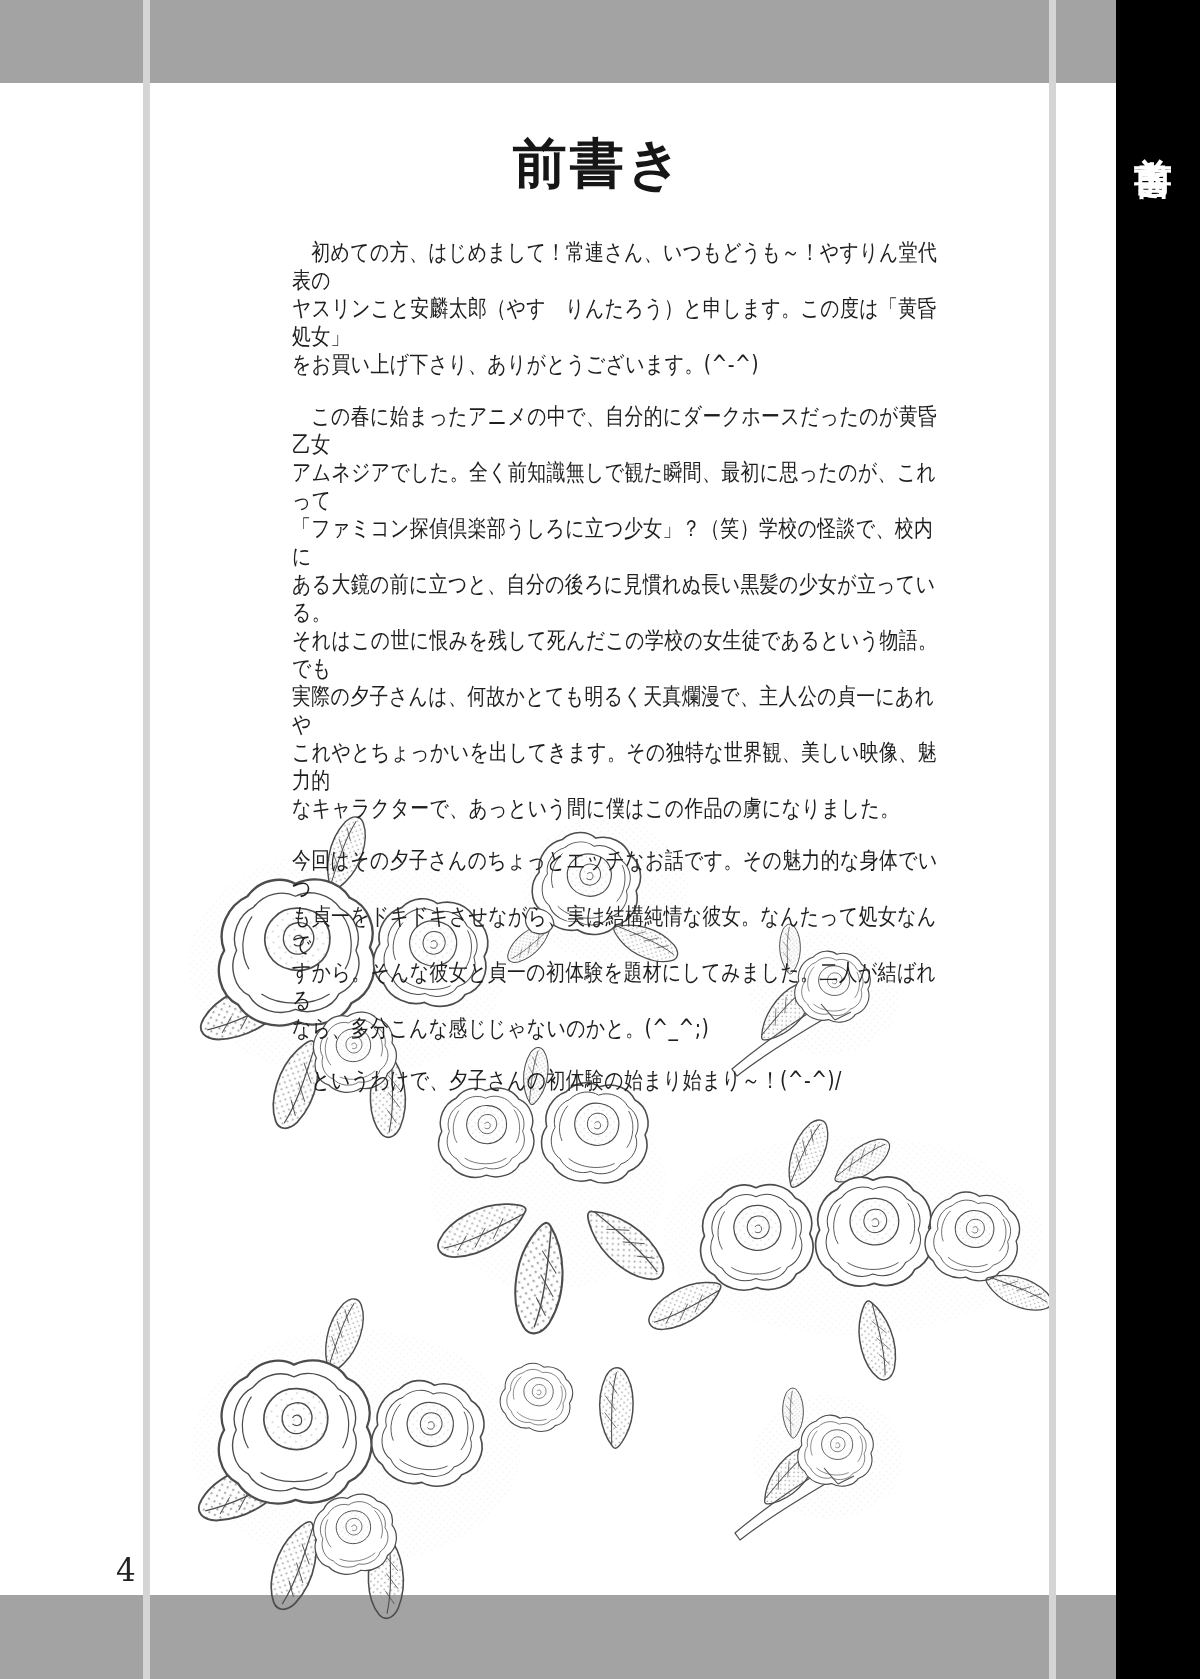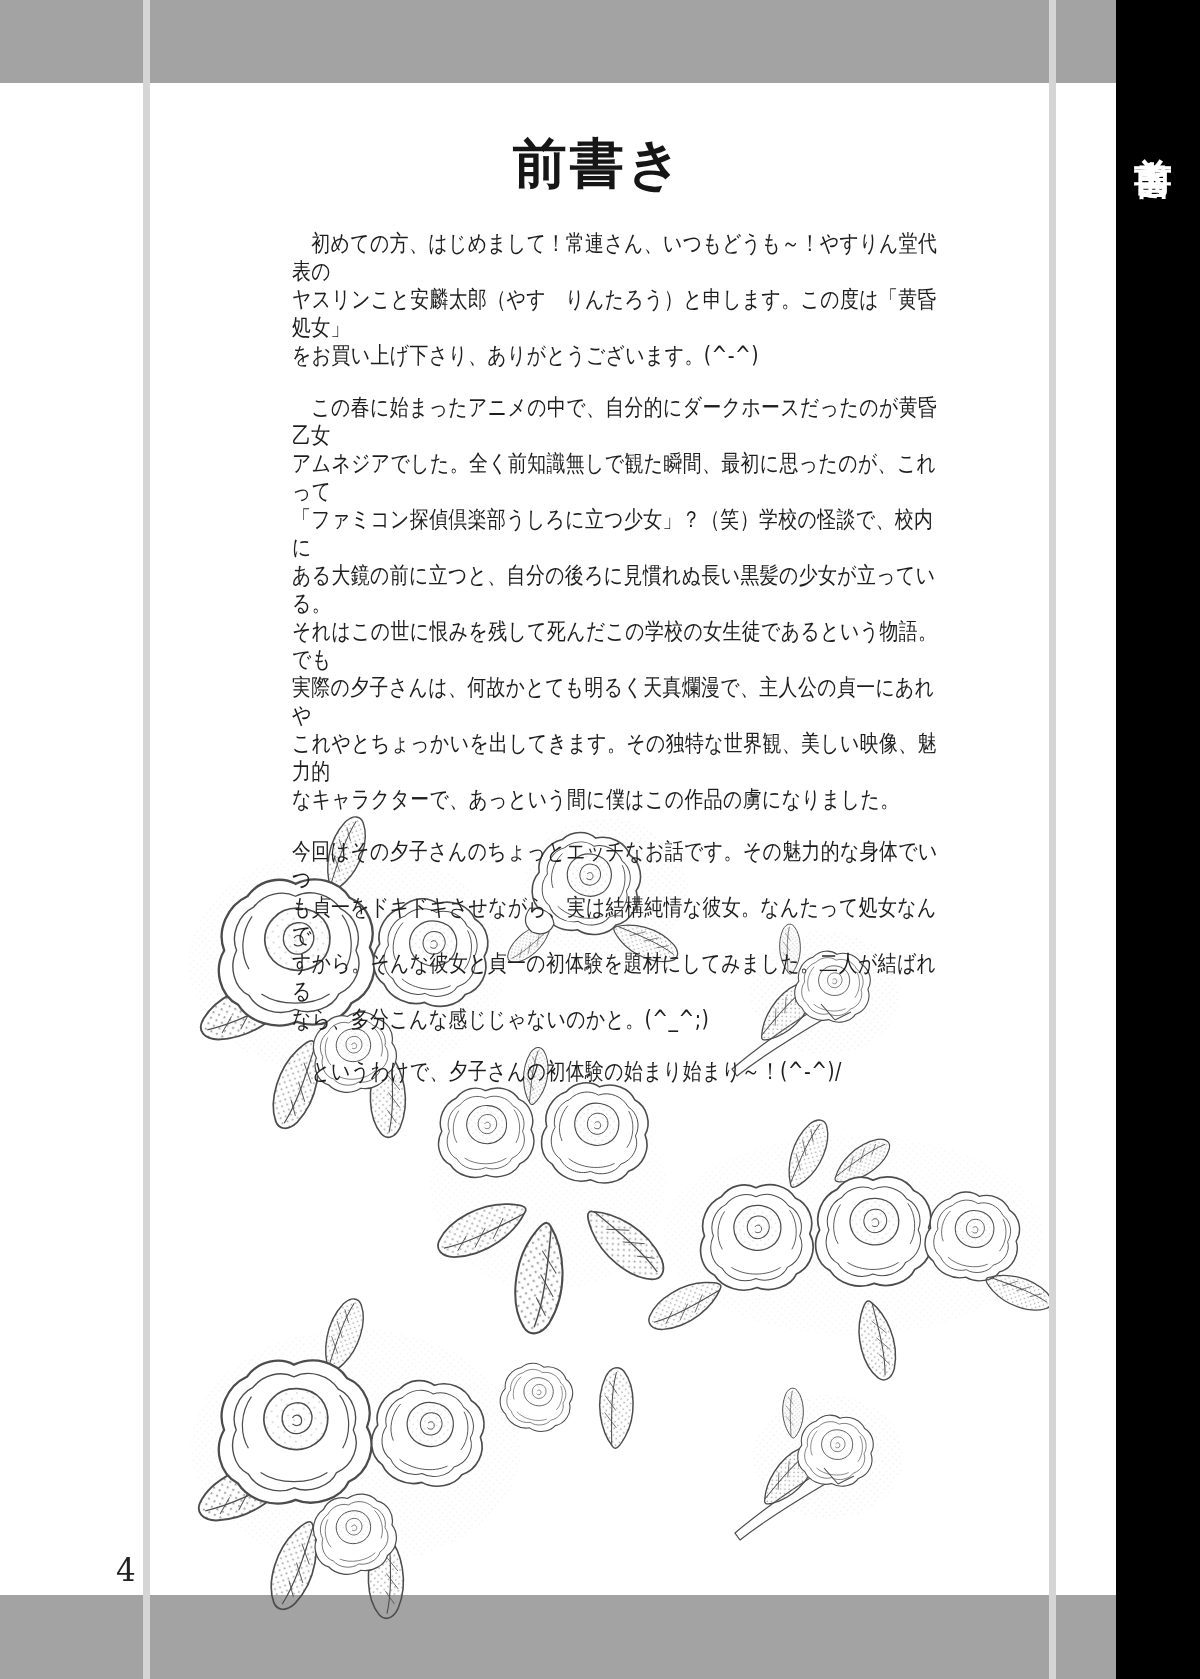--- a/index.html
+++ b/index.html
@@ -22,21 +22,21 @@
     writing-mode:vertical-rl;text-orientation:upright;
     color:#ffffff;font-size:38px;font-weight:700;letter-spacing:3px;line-height:1;
   }
   
   .title{
     position:absolute;left:148px;top:134px;width:902px;margin:0;
     text-align:center;font-size:54px;font-weight:800;letter-spacing:3px;
     color:#161616;z-index:2;line-height:1.1;
   }
   
-  .body-text{position:absolute;left:292px;top:229px;width:800px;z-index:2;}
+  .body-text{position:absolute;left:292px;top:238px;width:800px;z-index:2;}
   .body-text p{
     margin:0 0 24px 0;font-size:23px;line-height:28px;letter-spacing:0.5px;
     white-space:pre-line;transform:scaleX(0.82);transform-origin:0 0;color:#1e1e1e;
   }
   
   .pagenum{
     position:absolute;left:116px;top:1552px;z-index:2;
     font-family:"DejaVu Serif",serif;font-size:31px;color:#222222;
   }
   

